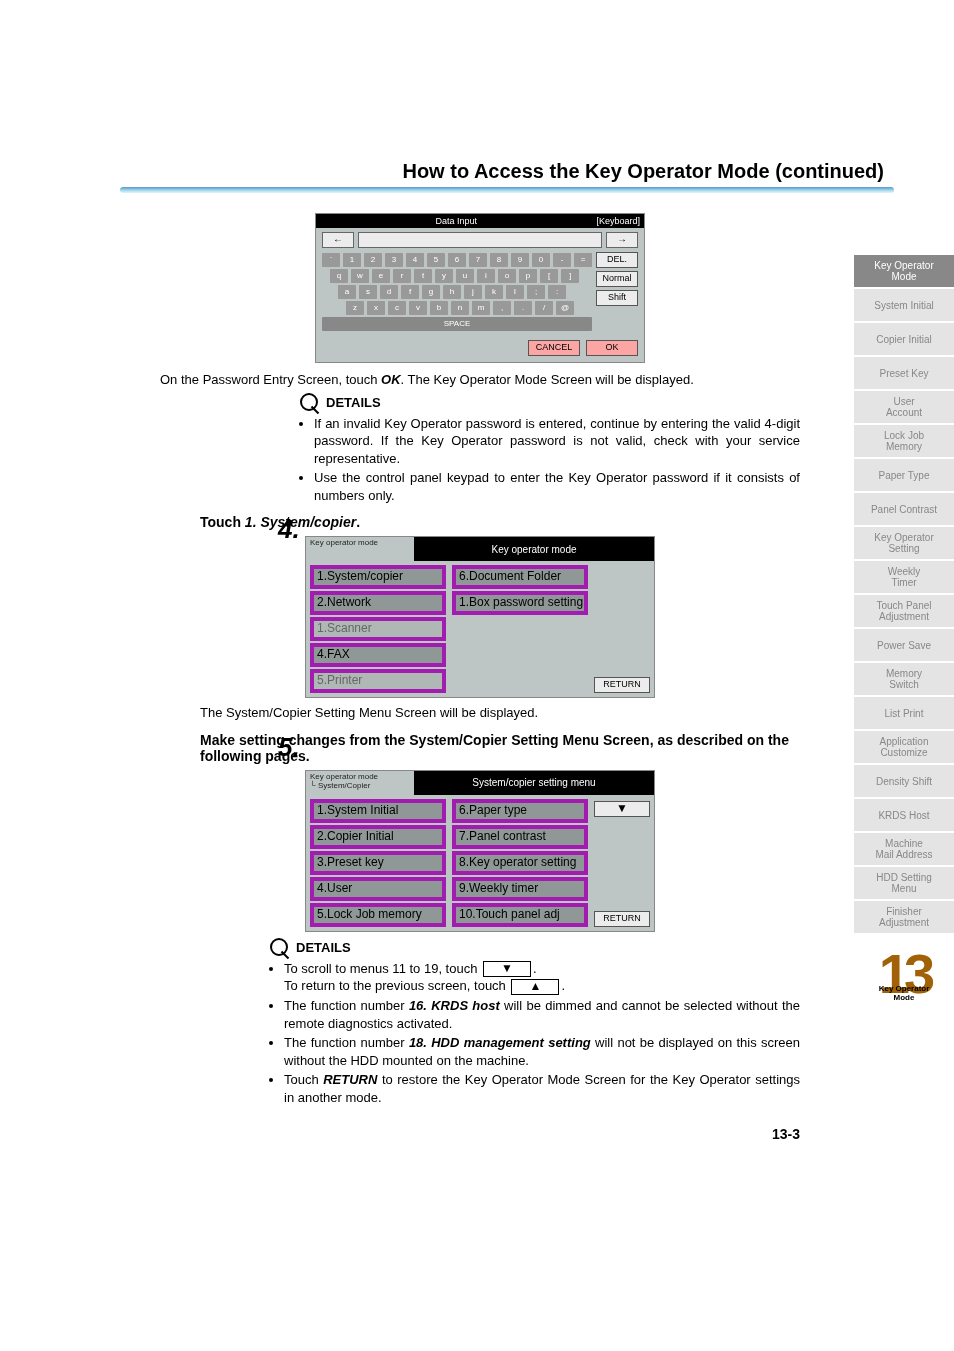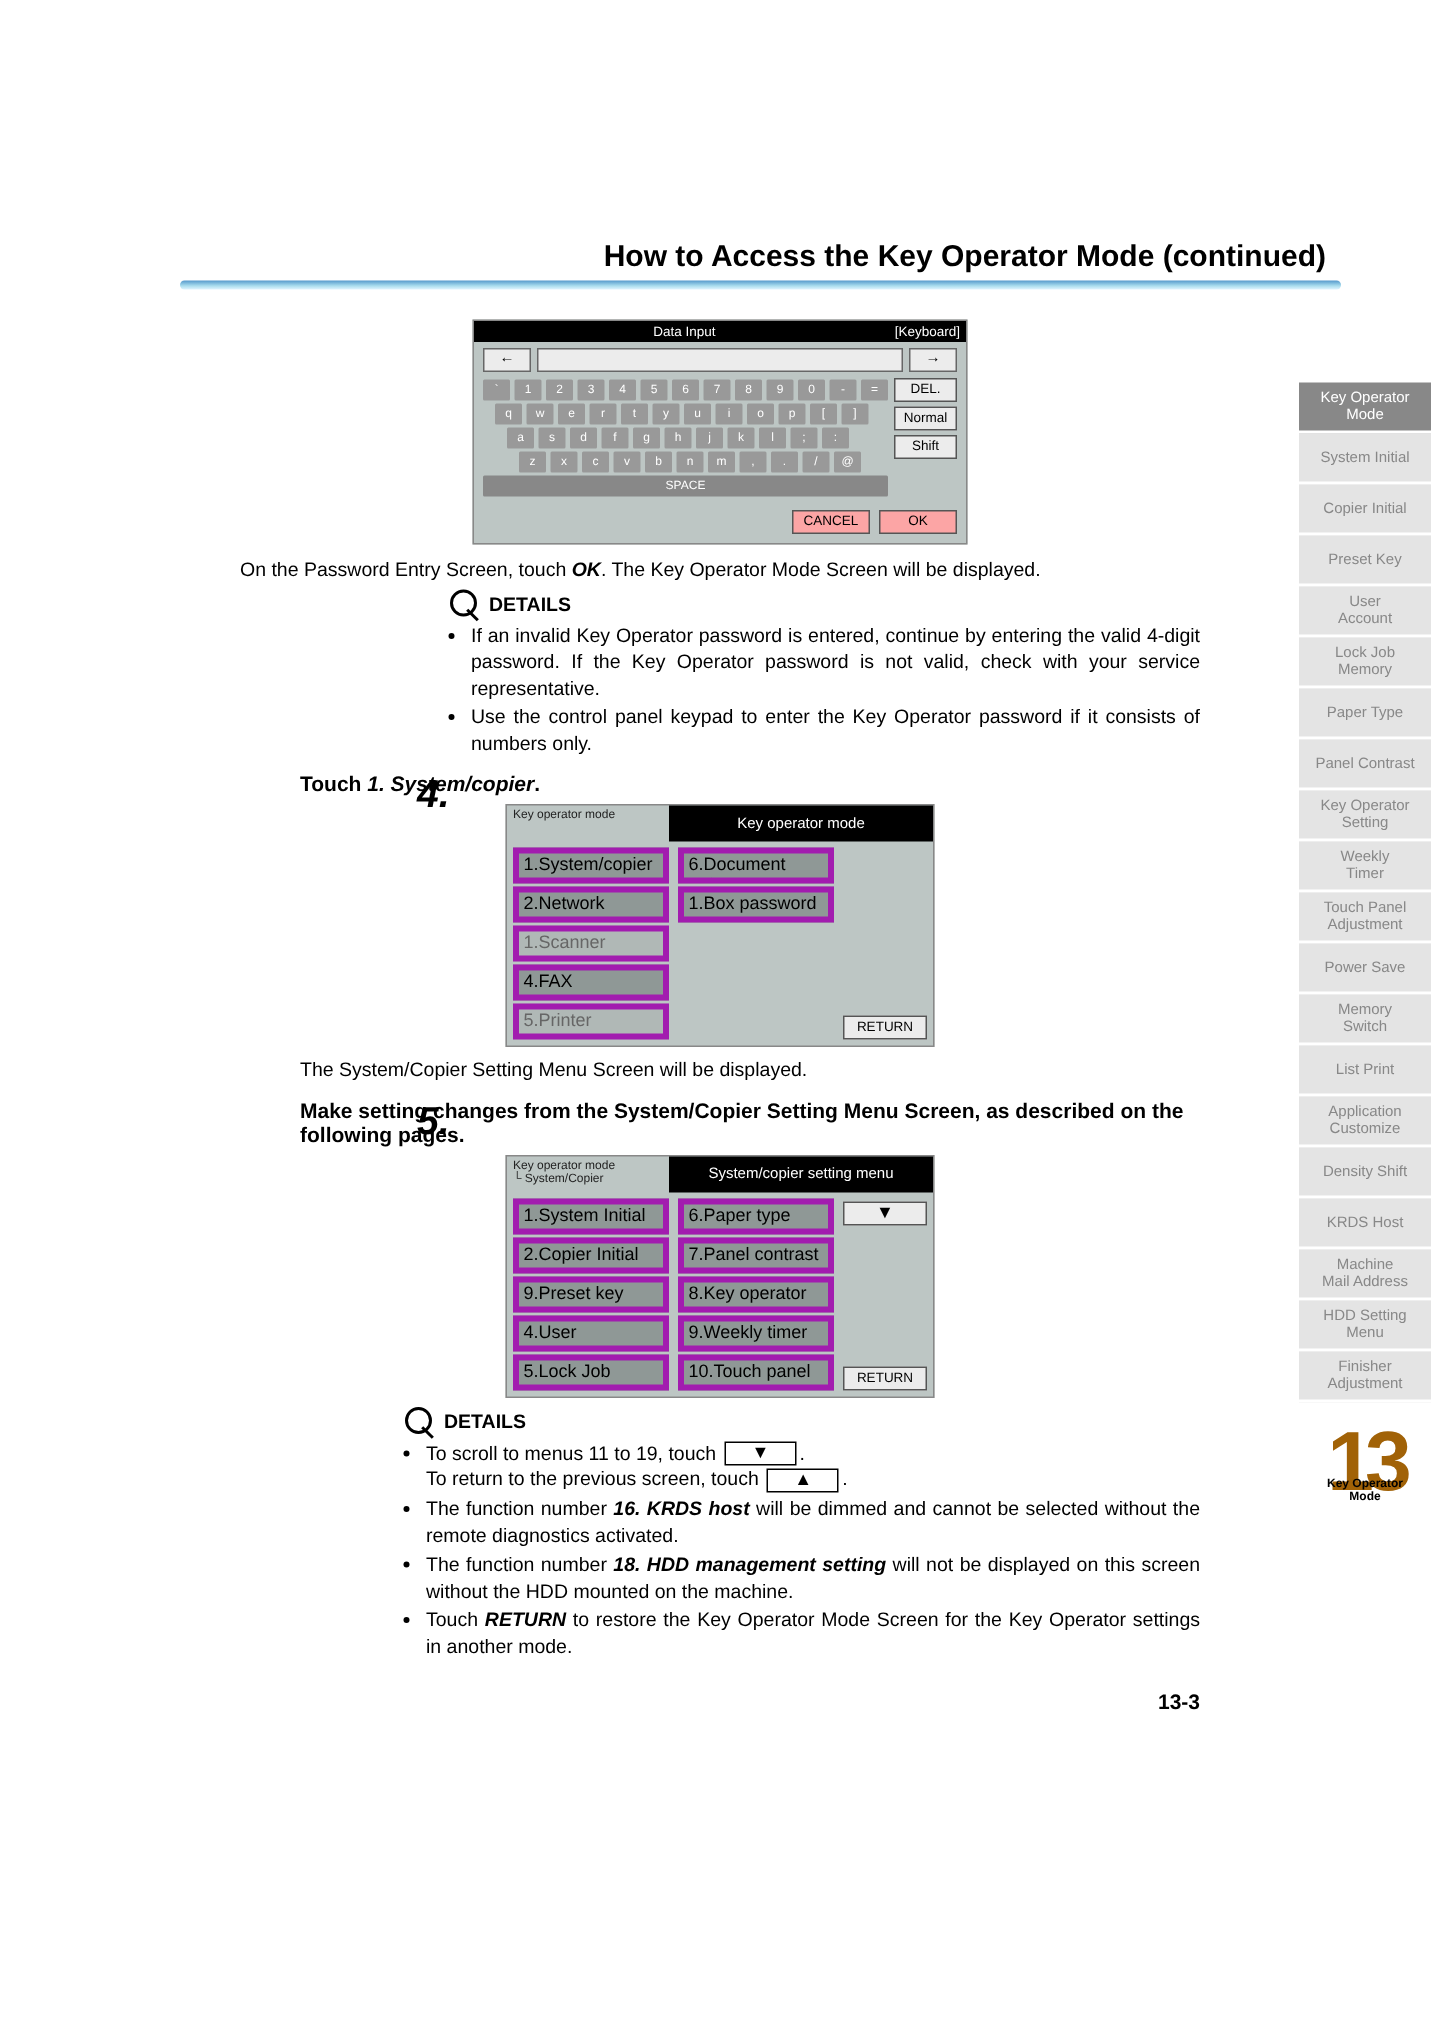--- a/index.html
+++ b/index.html
@@ -27,21 +27,21 @@
     background: linear-gradient(to bottom, #5599cc 0%, #aaddee 60%, #e0f4ff 100%);
     border-radius: 3px;
     margin-top: 4px;
     margin-bottom: 20px;
   }
   
   .sidebar {
     position: absolute;
     right: 0;
     top: 255px;
-    width: 88px;
+    width: 100px;
   }
   .sidebar-item {
     background: #e4e4e4;
     color: #888;
     font-size: 10px;
     text-align: center;
     height: 34px;
     display: flex;
     flex-direction: column;
     justify-content: center;
@@ -226,21 +226,21 @@
     position: relative;
     margin-top: 10px;
   }
   .step-text {
     margin-left: 40px;
     font-weight: bold;
     font-size: 14px;
   }
   
   .menu-shot {
-    width: 286px;
+    width: 350px;
     margin: 6px auto;
     background:#bdc6c4;
     border:1px solid #888;
     box-sizing:border-box;
   }
   .menu-header {
     display:flex;
     height:24px;
   }
   .menu-header .crumb {
@@ -551,21 +551,21 @@
     <div class="menu-shot">
       <div class="menu-header">
         <div class="crumb" style="white-space:pre-line">Key operator mode
  └ System/Copier</div>
         <div class="title">System/copier setting menu</div>
       </div>
       <div class="menu-body">
         <div class="menu-col" id="m2c1">
             <div class="menu-btn">1.System Initial</div>
             <div class="menu-btn">2.Copier Initial</div>
-            <div class="menu-btn">9.Preset key</div>
+            <div class="menu-btn">3.Preset key</div>
             <div class="menu-btn">4.User account(E.C.M.)</div>
             <div class="menu-btn">5.Lock Job memory</div>
           </div>
         <div class="menu-col" id="m2c2">
             <div class="menu-btn">6.Paper type</div>
             <div class="menu-btn">7.Panel contrast</div>
             <div class="menu-btn">8.Key operator setting</div>
             <div class="menu-btn">9.Weekly timer</div>
             <div class="menu-btn">10.Touch panel adj</div>
           </div>

